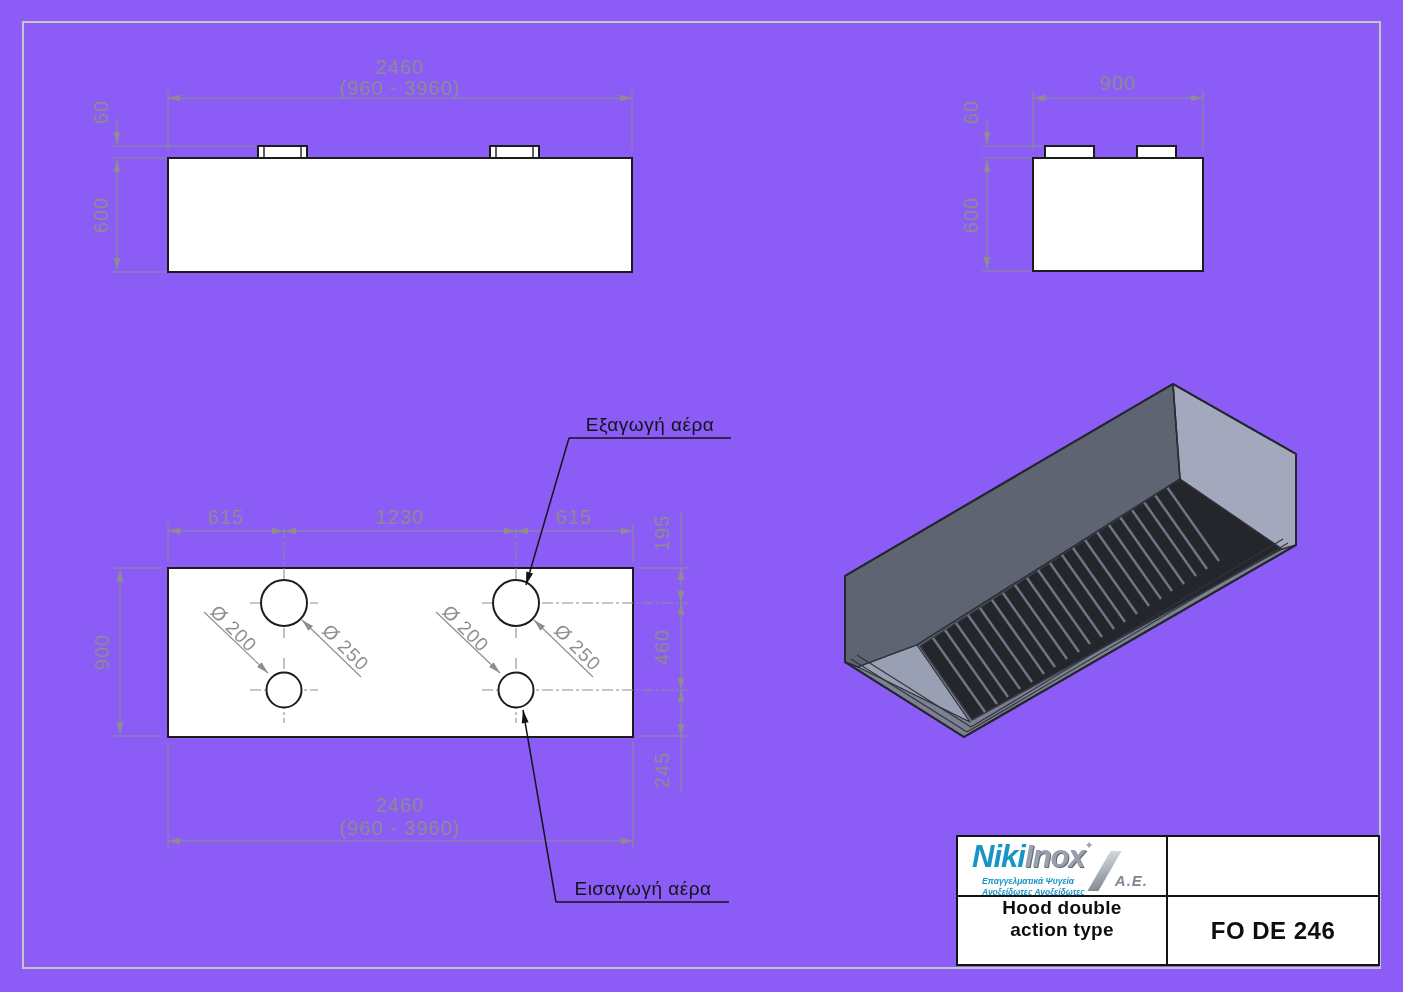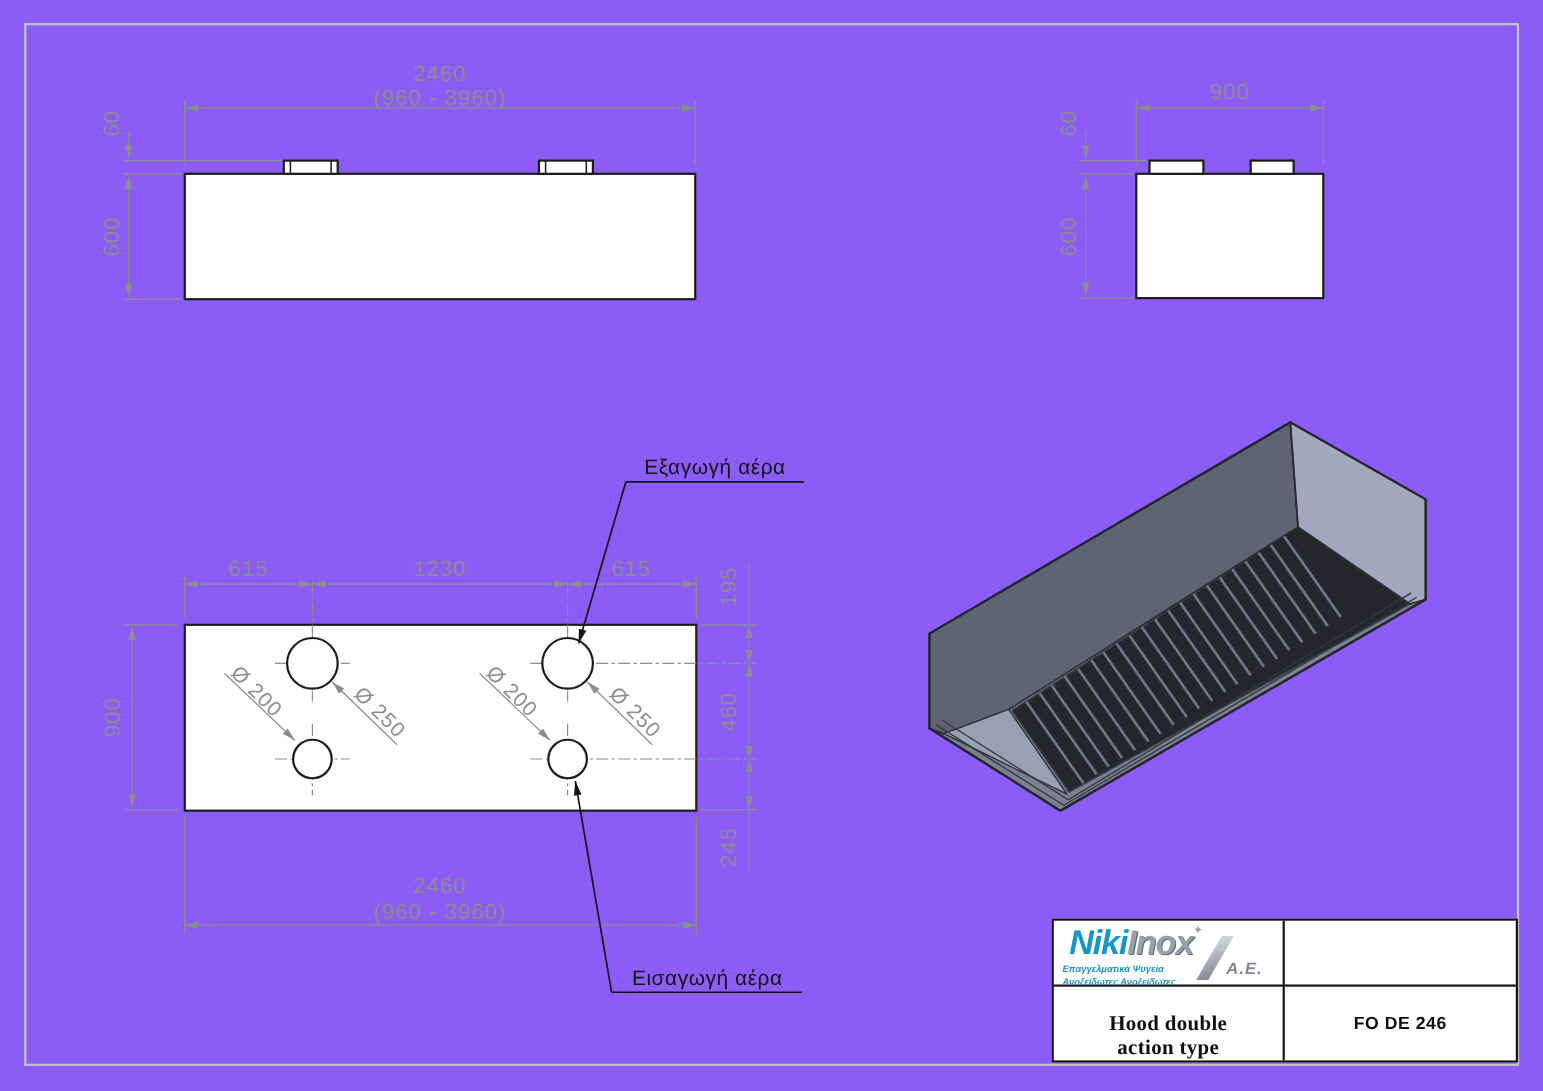--- a/index.html
+++ b/index.html
@@ -16,35 +16,35 @@
   .lbl{fill:#141414;font-size:19px;letter-spacing:.5px;}
   .ldr{stroke:#141414;stroke-width:1.5;fill:none;}
 
   
   .titleblock{position:absolute;left:956px;top:835px;width:424px;height:131px;
               border:2px solid #141414;box-sizing:border-box;display:grid;
               grid-template-columns:210px 1fr;grid-template-rows:60px 1fr;background:#fff;}
   .tb-cell{box-sizing:border-box;}
   .tb-logo{border-right:2px solid #141414;border-bottom:2px solid #141414;position:relative;overflow:hidden;}
   .tb-empty{border-bottom:2px solid #141414;}
-  .tb-product{border-right:2px solid #141414;display:flex;flex-direction:column;align-items:center;justify-content:flex-end;font-family:Liberation Serif, serif;}
+  .tb-product{border-right:2px solid #141414;display:flex;flex-direction:column;align-items:center;justify-content:flex-start;}
   .tb-code{display:flex;align-items:center;justify-content:center;}
   .brand{position:absolute;left:14px;top:2px;white-space:nowrap;}
   .brand .niki{font-size:31px;font-weight:bold;font-style:italic;color:#1795c6;letter-spacing:-1px;}
   .brand .inox{font-size:31px;font-weight:bold;font-style:italic;color:#9aa0ab;
                text-shadow:1px 1px 0 #646a74;letter-spacing:-1px;}
   .brand .spark{font-size:11px;color:#9aa0ab;vertical-align:top;}
-  .tagline{position:absolute;left:8px;top:39px;font-size:8.5px;font-weight:bold;font-style:italic;
+  .tagline{position:absolute;left:24px;top:39px;font-size:8.5px;font-weight:bold;font-style:italic;
            color:#1795c6;line-height:1.25;white-space:nowrap;}
   .logo-slash{position:absolute;right:56px;top:14px;width:11px;height:40px;
               background:linear-gradient(160deg,#d6dadf,#818792);transform:skewX(-30deg);}
   .logo-ae{position:absolute;right:18px;bottom:6px;font-size:15px;font-weight:bold;
            color:#818792;font-style:italic;letter-spacing:1px;}
   .prod-line{font-size:19px;font-weight:bold;color:#0e0e0e;line-height:1.15;letter-spacing:.3px;}
-  .code-txt{font-size:16px;font-weight:bold;color:#0e0e0e;letter-spacing:.5px;}
+  .code-txt{font-size:24px;font-weight:bold;color:#0e0e0e;letter-spacing:.5px;}
 </style>
 </head>
 <body>
 
 <div id="sheet">
 
 <svg width="1403" height="992" viewBox="0 0 1403 992">
   <defs>
     <marker id="ag" markerWidth="14" markerHeight="9" refX="13" refY="4.5" orient="auto-start-reverse" markerUnits="userSpaceOnUse">
       <path d="M13,4.5 L1,1.2 L1,7.8 z" fill="#8d8d8d"></path>

